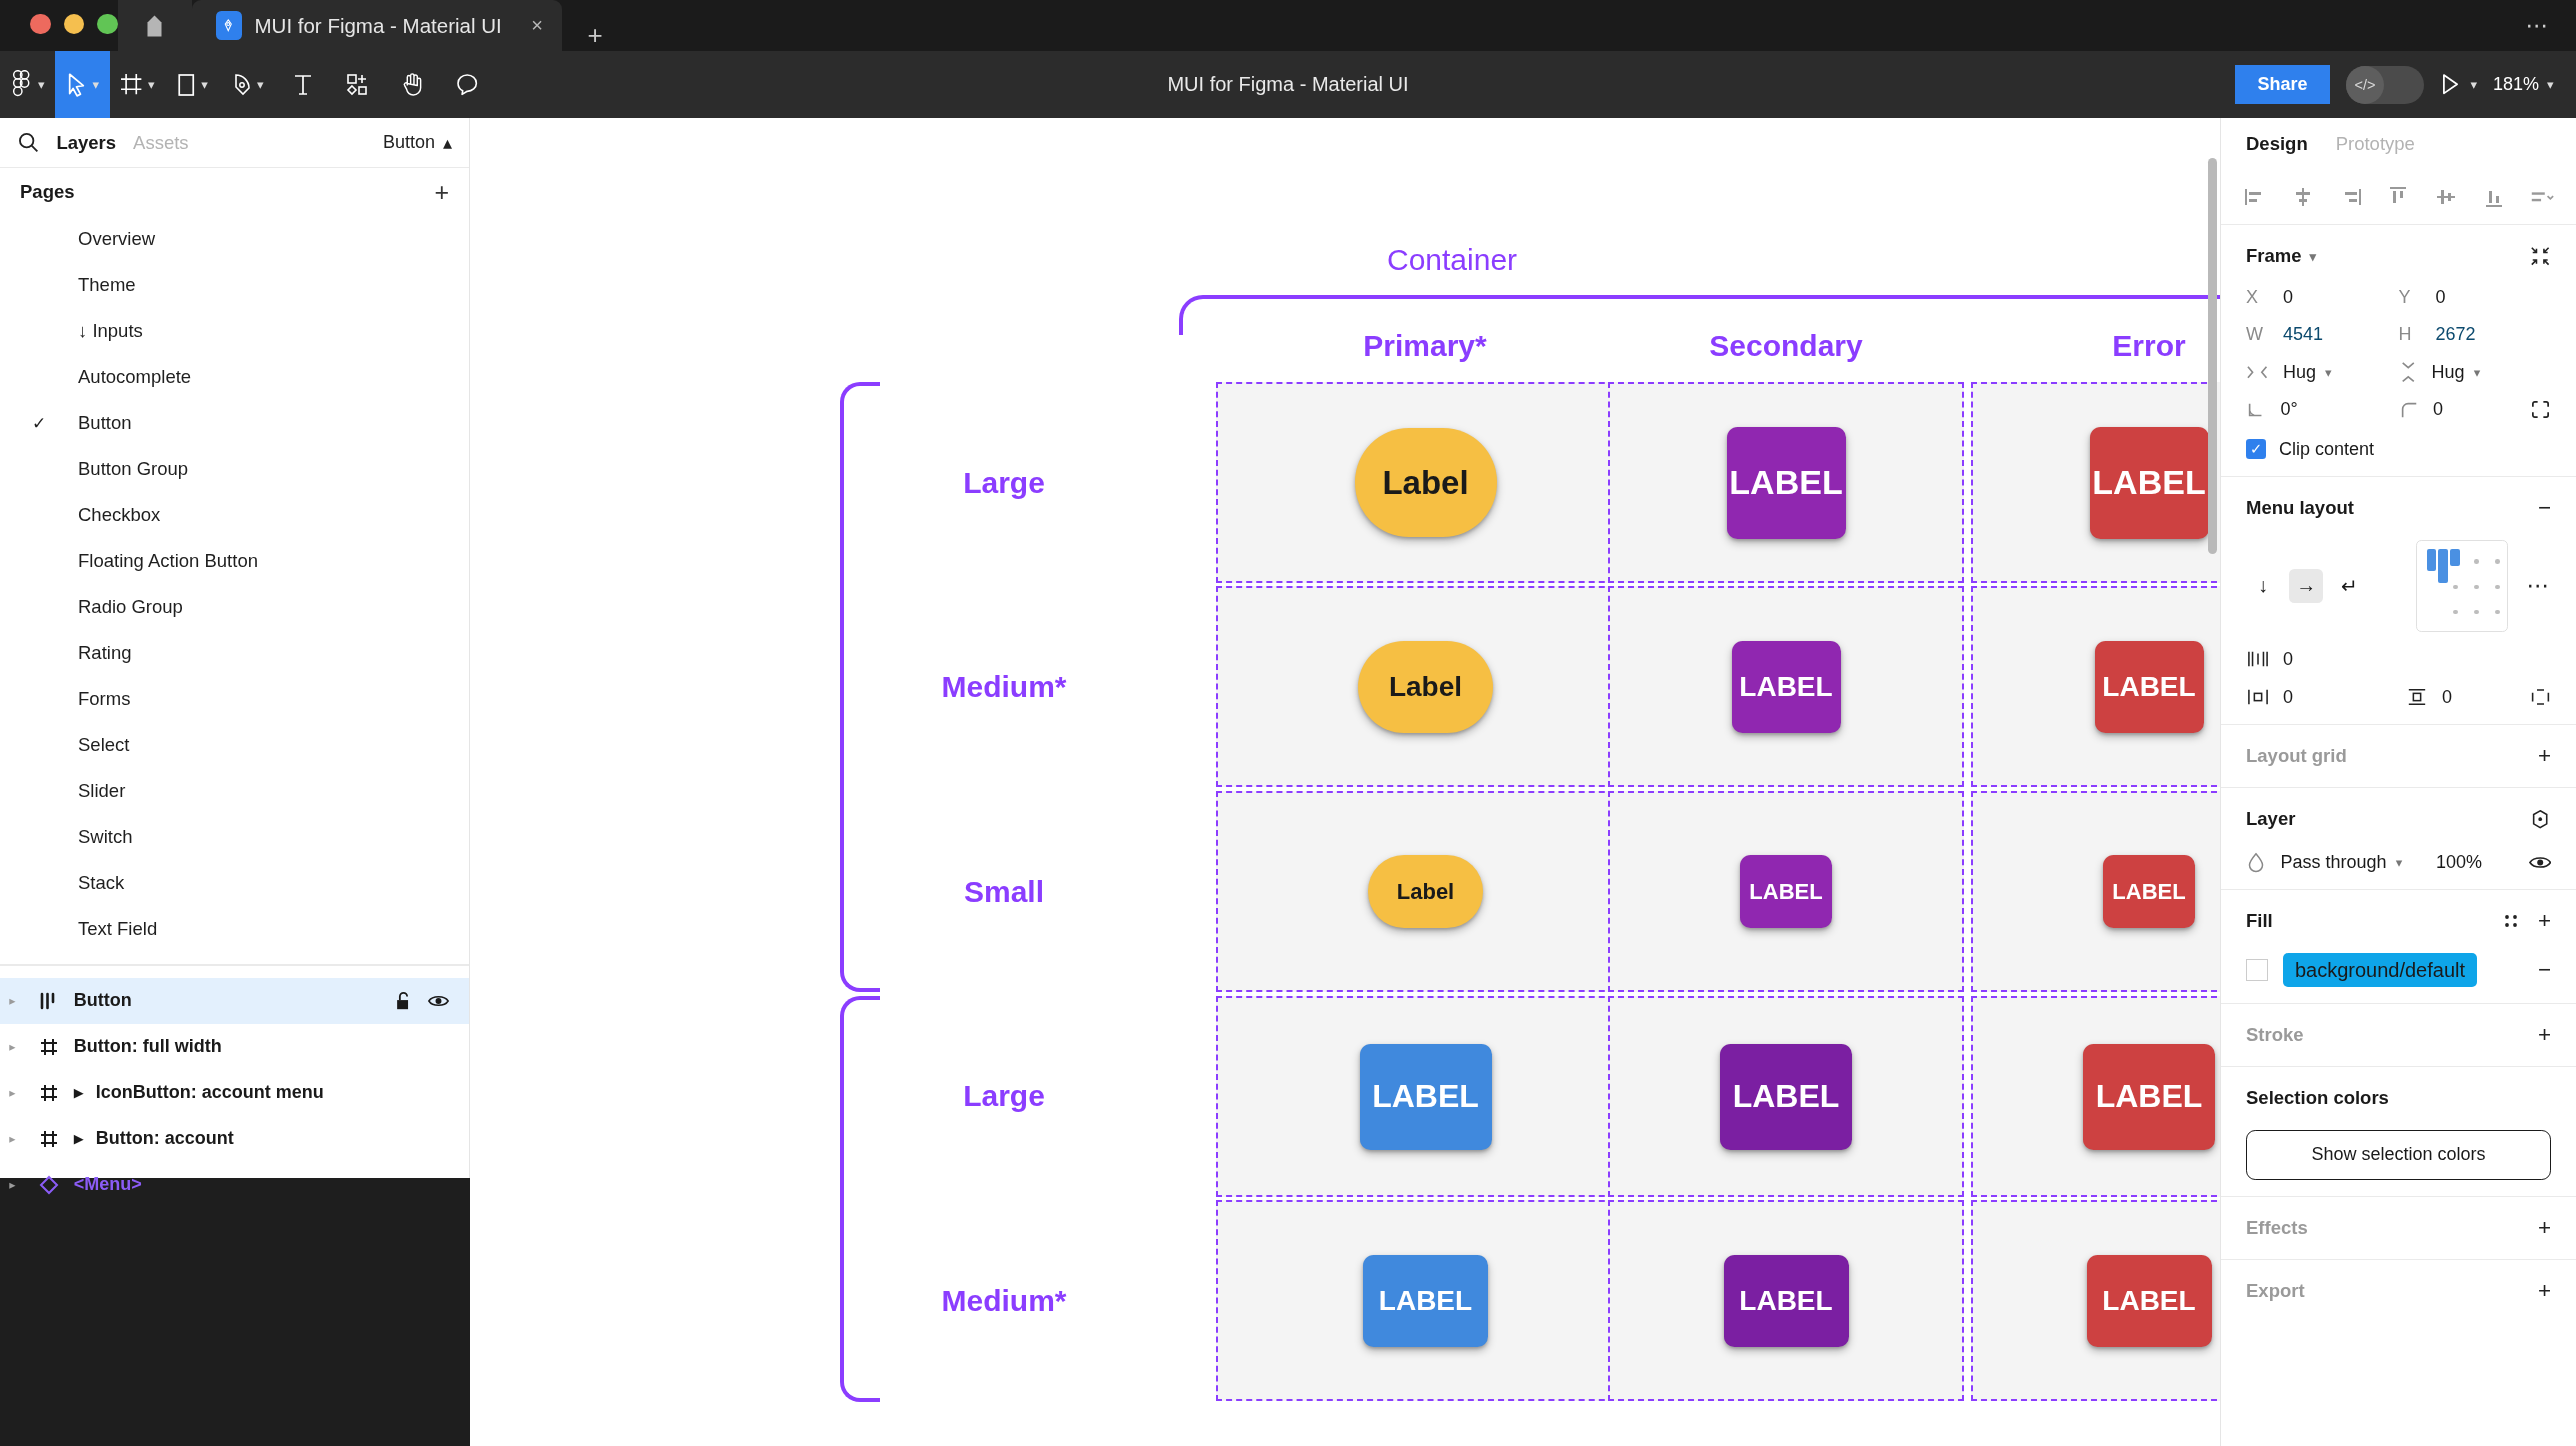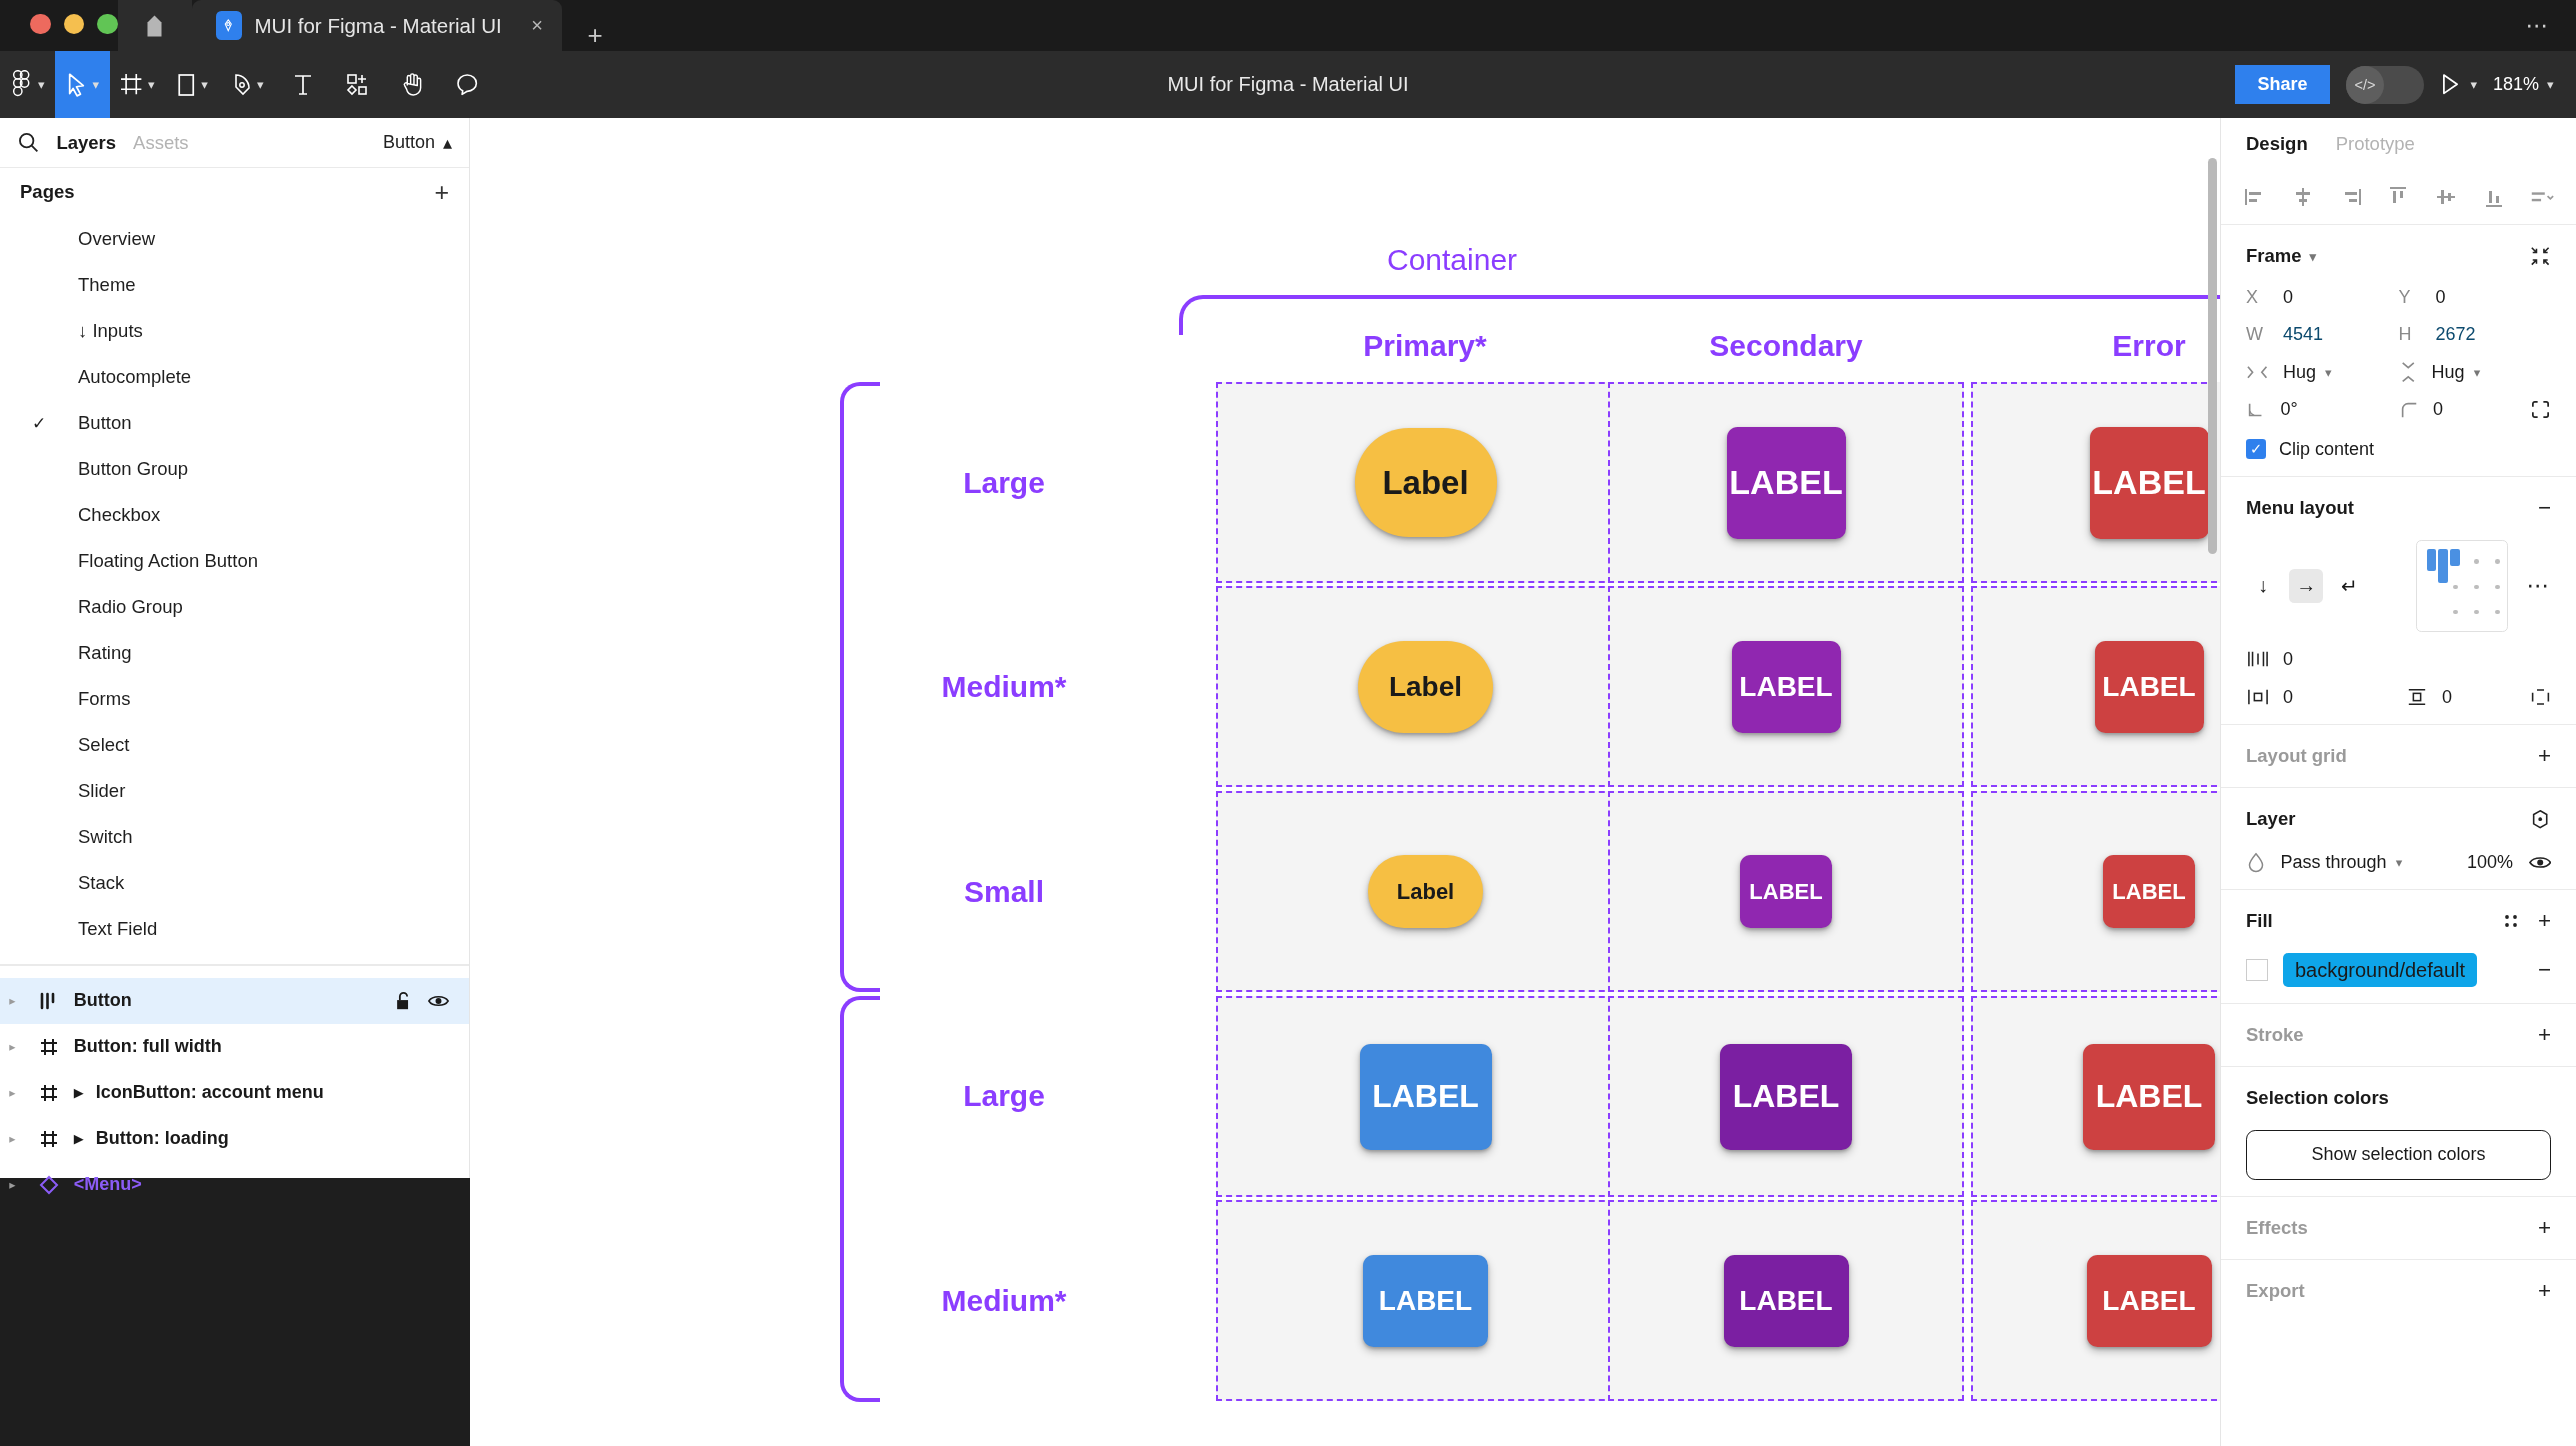--- a/index.html
+++ b/index.html
@@ -455,21 +455,21 @@
         <span class="layer-name">IconButton: account menu</span>
       </div>
       <div class="layer-row">
         <span class="layer-caret">▸</span>
         <span class="layer-icon">
           <svg width="20" height="20" viewBox="0 0 20 20">
             <path d="M6 2 V18 M14 2 V18 M2 6 H18 M2 14 H18" stroke="#1a1a1a" stroke-width="2"></path>
           </svg>
         </span>
         <span style="font-size: 13px;">▶</span>
-        <span class="layer-name">Button: loading</span>
+        <span class="layer-name">Button: account</span>
       </div>
       <div class="layer-row">
         <span class="layer-caret">▸</span>
         <span class="layer-icon">
           <svg width="20" height="20" viewBox="0 0 20 20">
             <path d="M10 2 L18 10 L10 18 L2 10 Z" fill="none" stroke="#8b5cf6" stroke-width="2"></path>
           </svg>
         </span>
         <span class="layer-name menu">&lt;Menu&gt;</span>
       </div>
@@ -750,21 +750,21 @@
       </span>
     </div>
     <div class="fillrow">
       <svg width="20" height="22.4" viewBox="0 0 20 24">
           <path d="M10 3 C15 9 17 12 17 15 a7 7 0 0 1 -14 0 C3 12 5 9 10 3 Z" fill="none" stroke="#888" stroke-width="1.6"></path>
         </svg>
       <span class="pval drop">
         <span>Pass through</span>
         <span class="chev" style="color:#777">▾</span>
       </span>
-      <span class="pval" style="margin-left:auto; margin-right:1px">100%</span>
+      <span class="pval" style="margin-left:auto; margin-right:32px">100%</span>
       <span>
         <svg width="22.4" height="17" viewBox="0 0 24 18">
             <path d="M1 9 C5 2.5 19 2.5 23 9 C19 15.5 5 15.5 1 9 Z" fill="none" stroke="#222" stroke-width="1.7"></path>
             <circle cx="12" cy="9" r="3.2" fill="#222"></circle>
           </svg>
       </span>
     </div>
   </div>
 
   <div class="sec">

